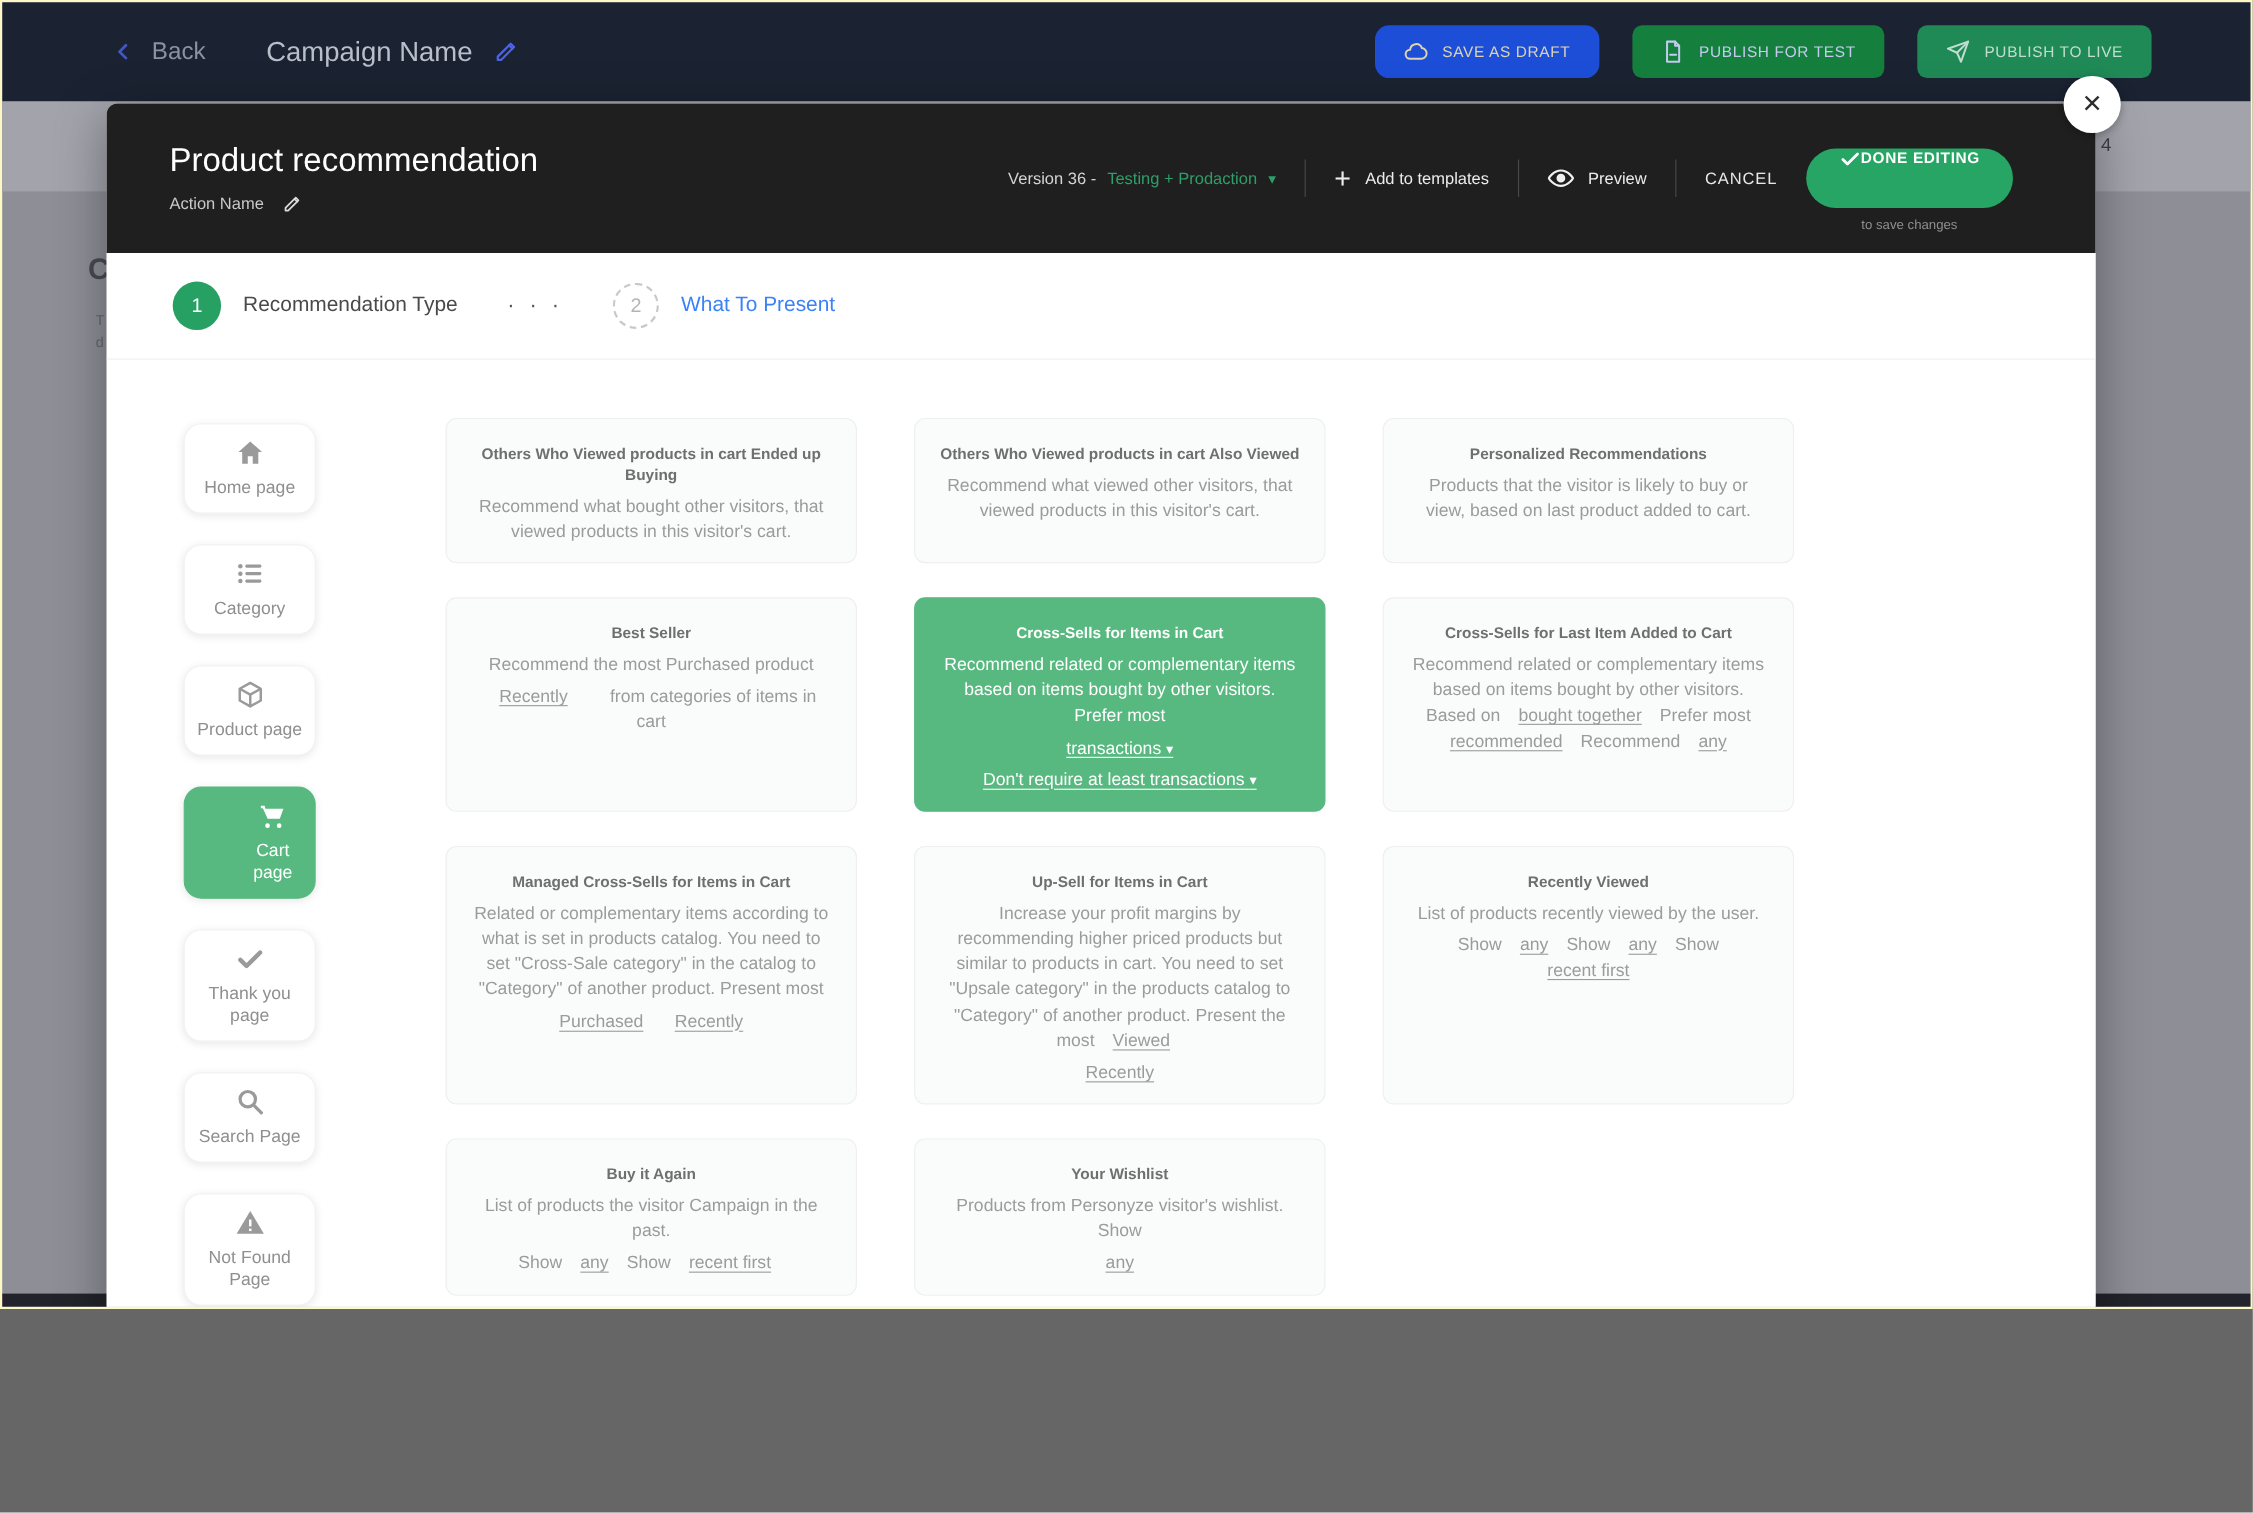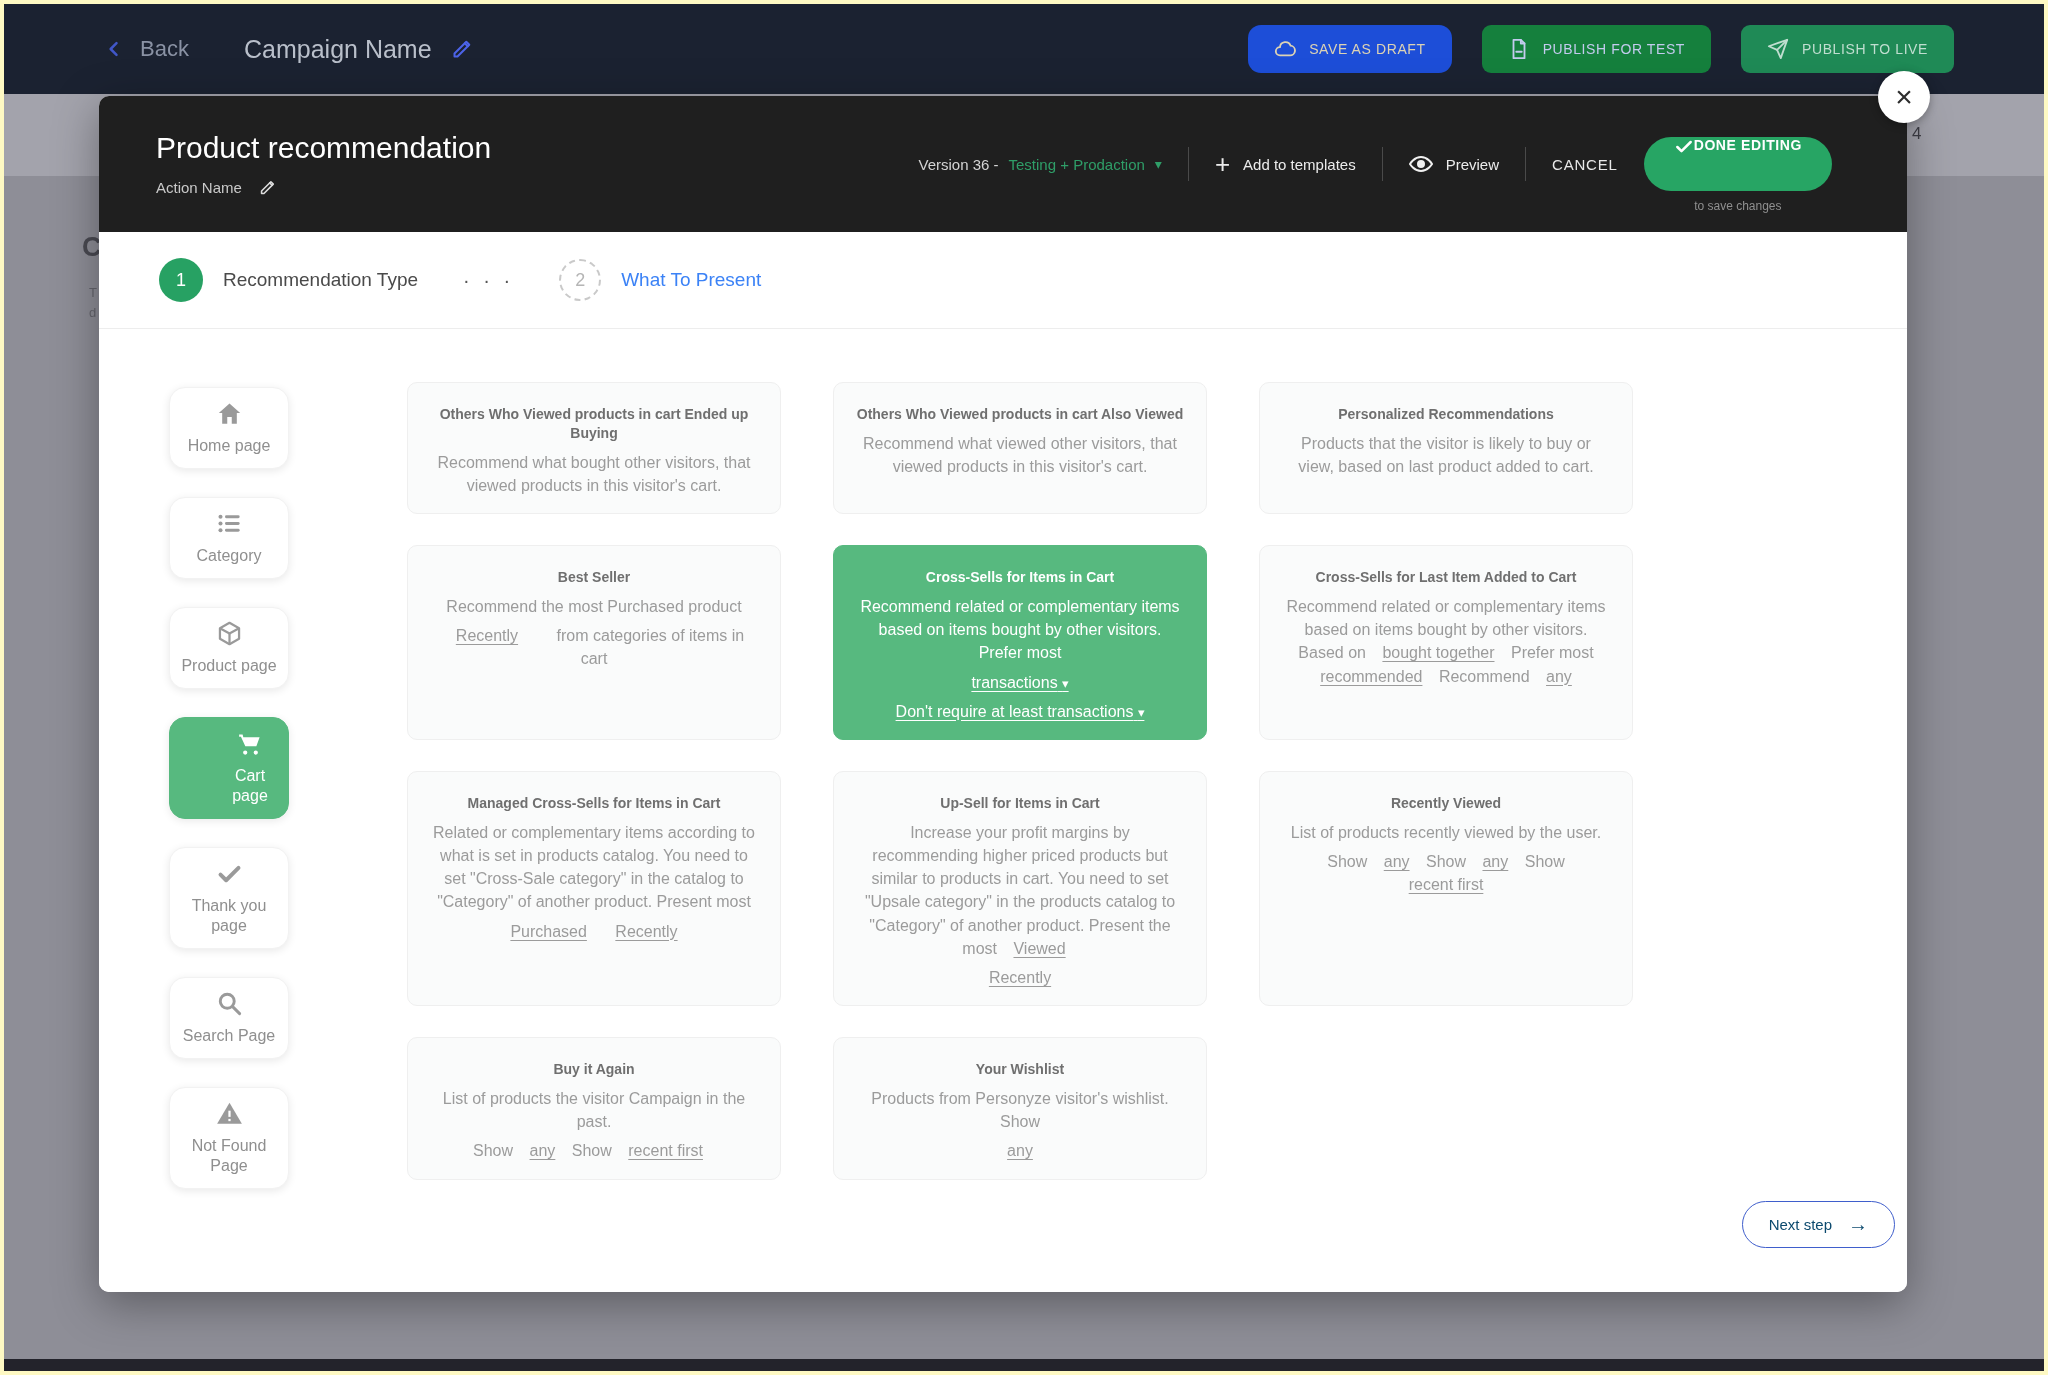--- a/index.html
+++ b/index.html
@@ -1,20 +1,20 @@
 <!DOCTYPE html>
 <html><head>
 <meta charset="utf-8">
 <style>
   * { box-sizing: border-box; }
   html,body { margin:0; padding:0; background:#666; }
   body { font-family:"Liberation Sans", sans-serif; }
 
-  .page { position:relative; width:2048px; height:1375px; background:#8e8e97;
-          overflow:hidden; border:4px solid #fef9c3; }
+  .page { position:relative; width:2048px; height:1190px; background:#8e8e97;
+          overflow:hidden; border:2px solid #fef9c3; }
 
   
   .topbar { position:absolute; top:0; left:0; right:0; height:90px; background:#1b2231; z-index:1; }
   .back { position:absolute; left:100px; top:0; height:90px; display:flex; align-items:center; gap:16px;
           color:#8a92a4; font-size:22px; cursor:pointer; }
   .back .ic { width:20px; height:20px; color:#4157c8; }
   .campaign { position:absolute; left:240px; top:0; height:90px; display:flex; align-items:center; gap:18px;
               color:#b9bfca; font-size:25px; }
   .campaign .ic { width:24px; height:24px; color:#4c63e8; cursor:pointer; }
   .topbar-actions { position:absolute; right:90px; top:0; height:90px; display:flex; align-items:center; gap:30px; }

